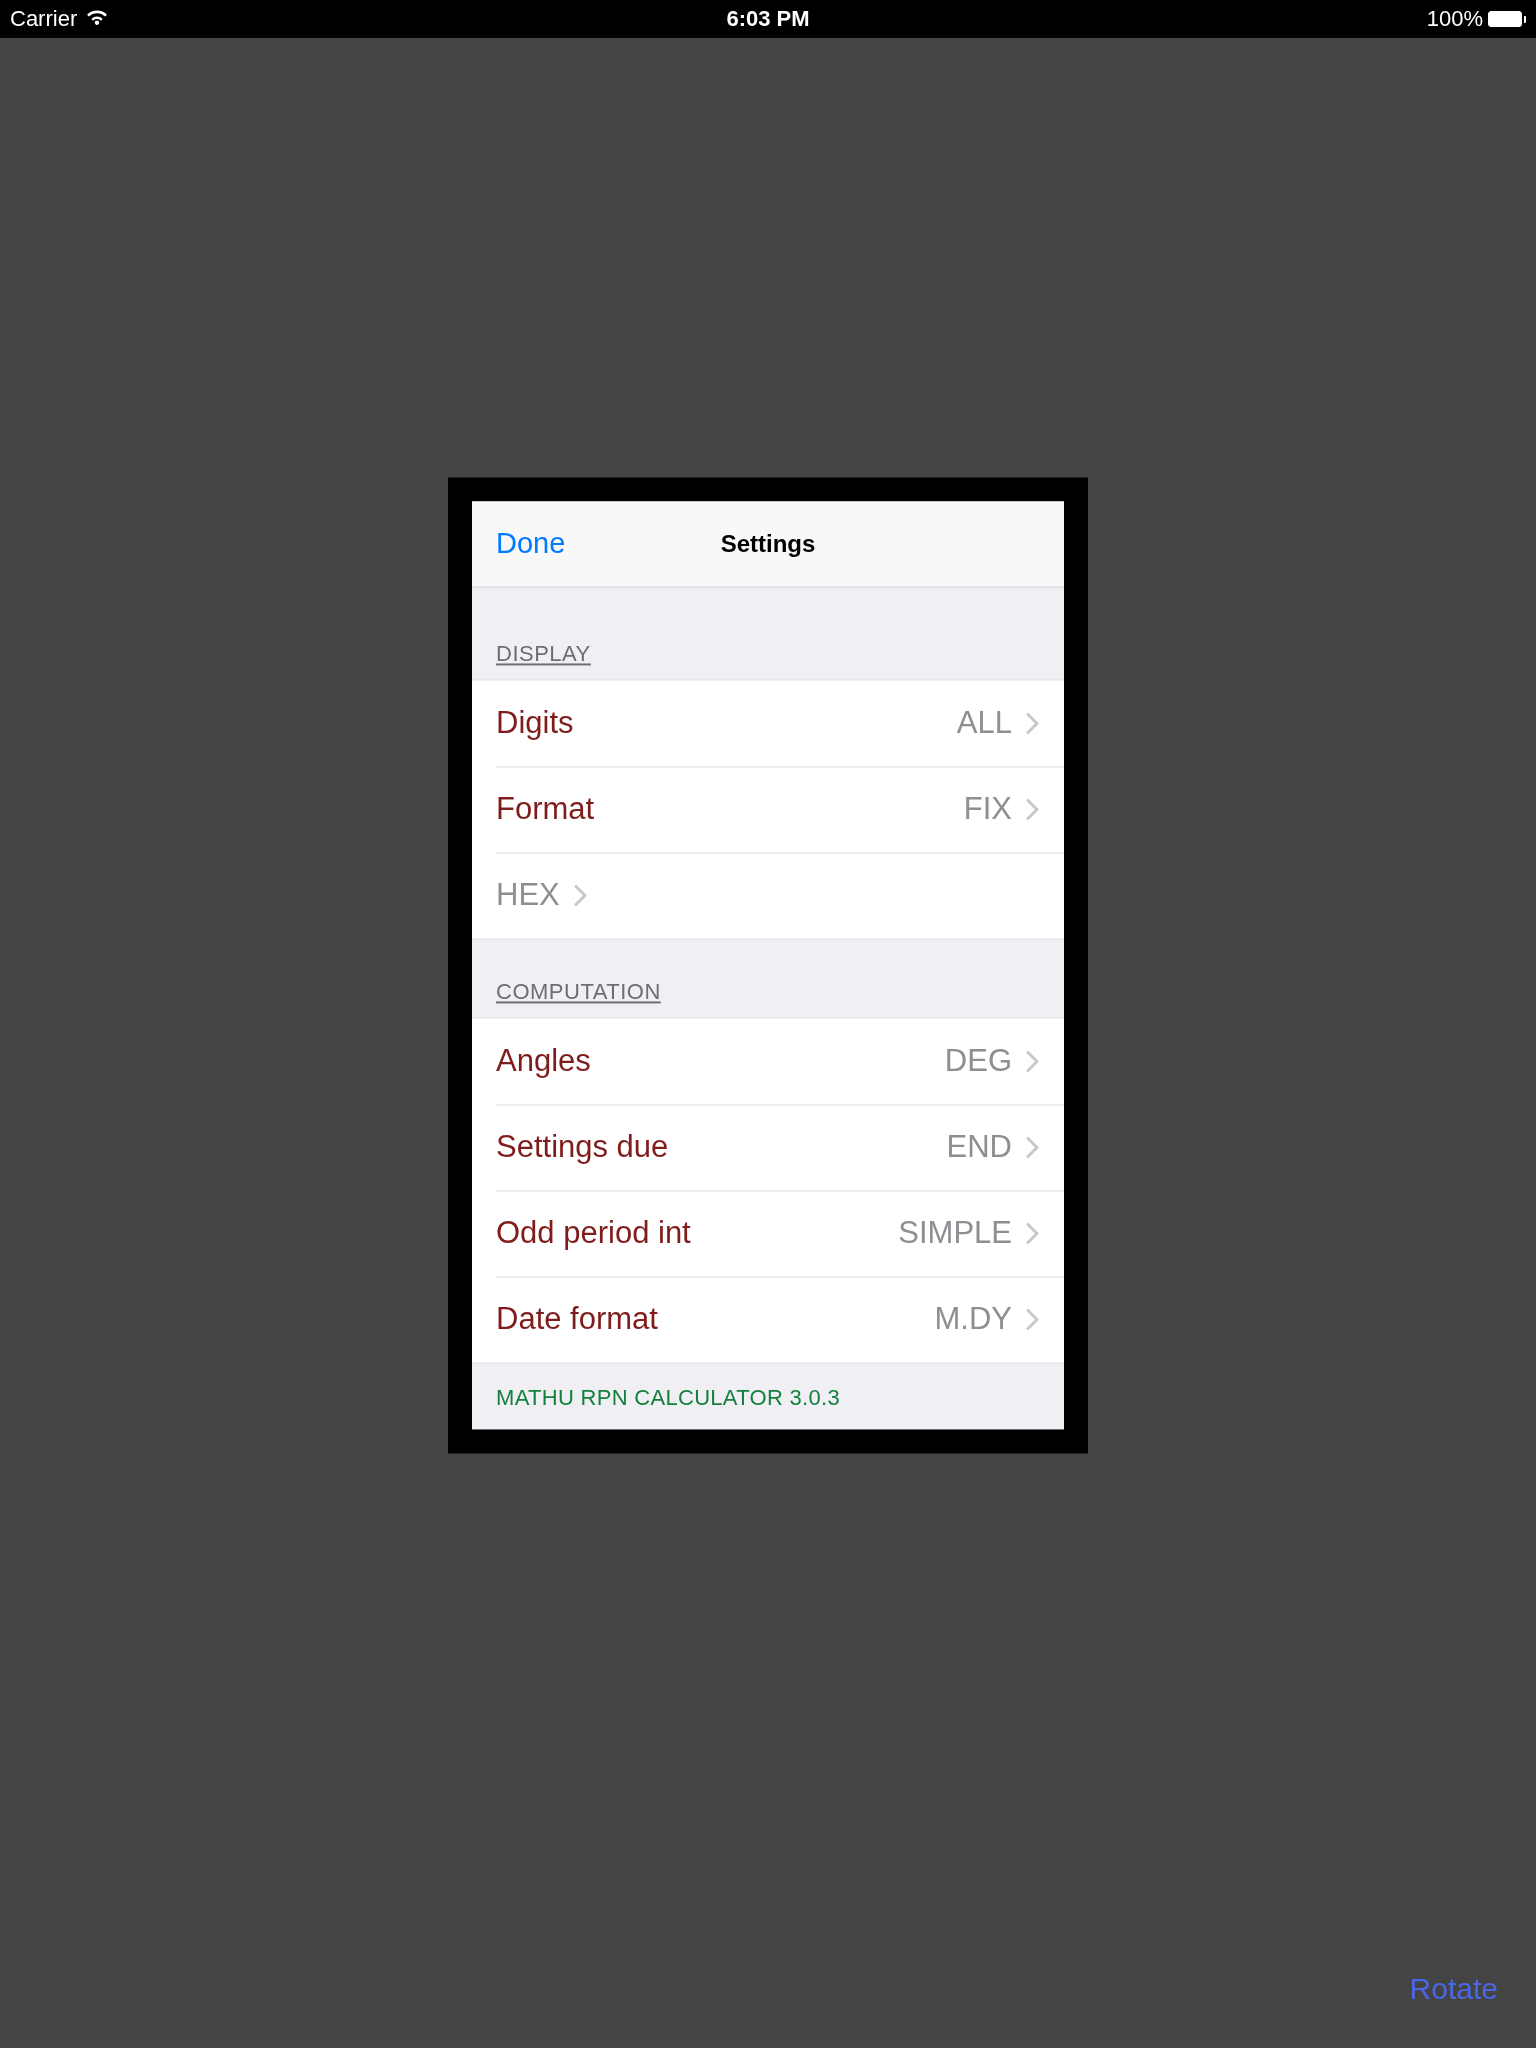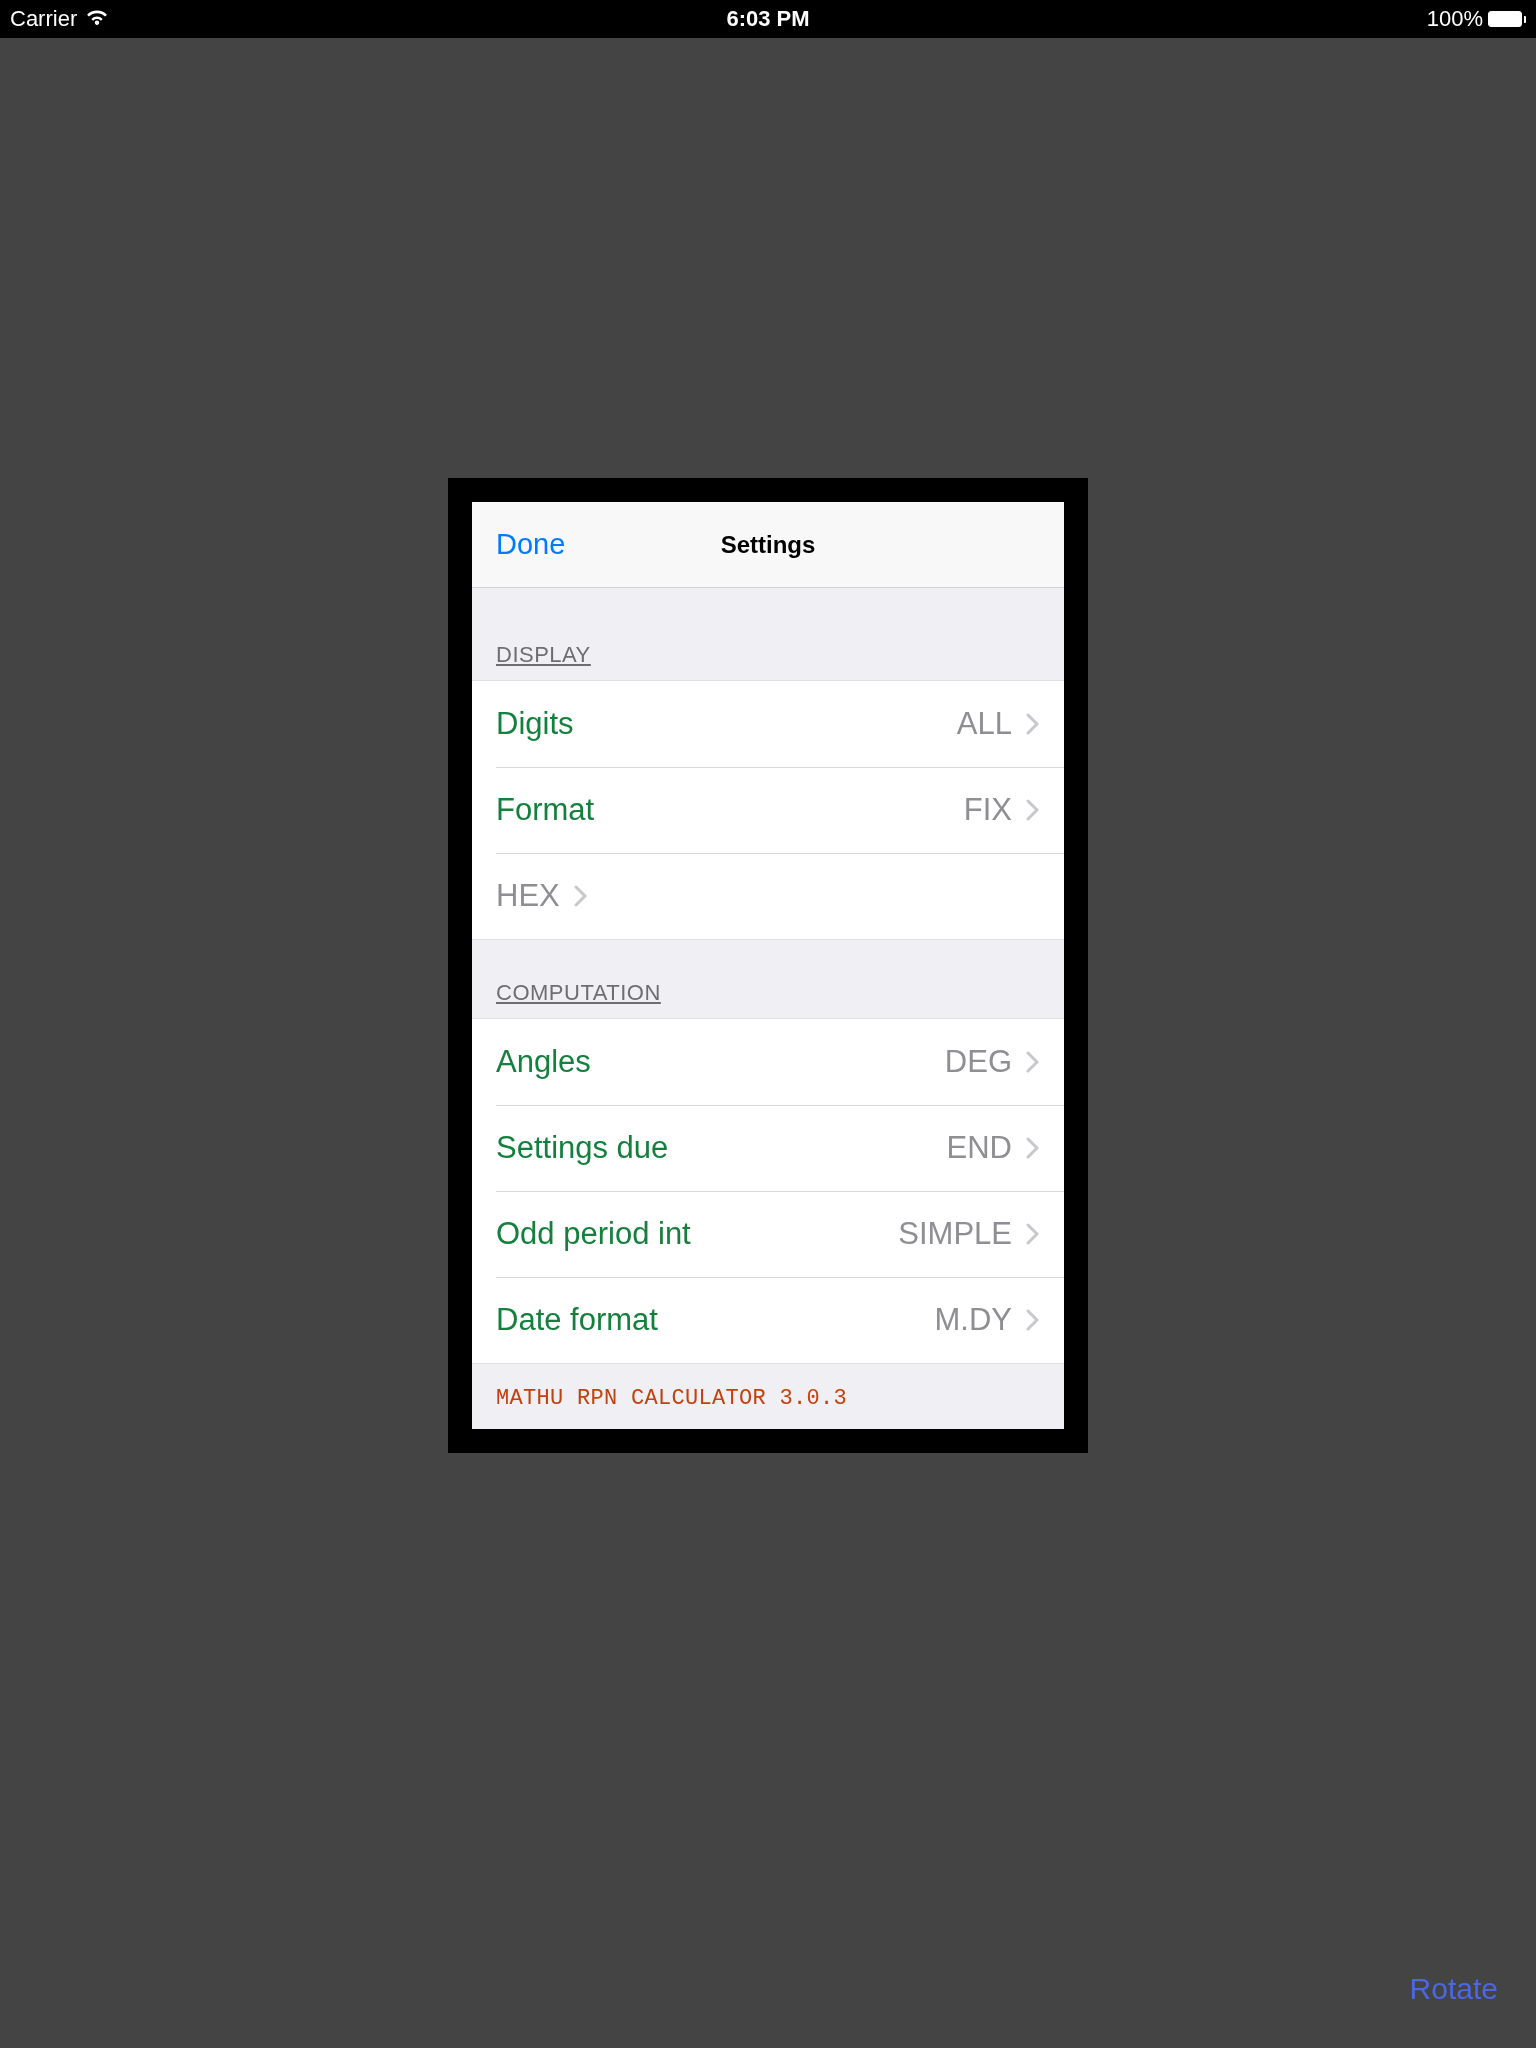--- a/index.html
+++ b/index.html
@@ -86,32 +86,31 @@
     .cell + .cell::before {
       content: "";
       position: absolute;
       left: 24px;
       right: 0;
       top: 0;
       height: 1px;
       background: rgba(0,0,0,0.15);
     }
     .cell-group { border-top: 1px solid rgba(0,0,0,0.12); border-bottom: 1px solid rgba(0,0,0,0.12); }
-    .cell-label { font-size: 31px; color: #15803d; flex: 1; }
+    .cell-label { font-size: 31px; color: #7f1d1d; flex: 1; }
     .cell-value { font-size: 31px; color: #8e8e93; margin-right: 14px; }
     .chevron {
       color: #c7c7cc;
       display: inline-flex;
     }
     .footer {
       padding: 22px 28px 18px 24px;
-      color: #c2410c;
+      color: #15803d;
       font-size: 22px;
       letter-spacing: 0.3px;
-      font-family: Liberation Mono, monospace;
     }
     .rotate-btn {
       position: absolute;
       right: 38px;
       bottom: 42px;
       color: #5454ff;
       color: #3a60f5;
       color: #4260f5;
       color: #3a5af5;
       font-size: 30px;

